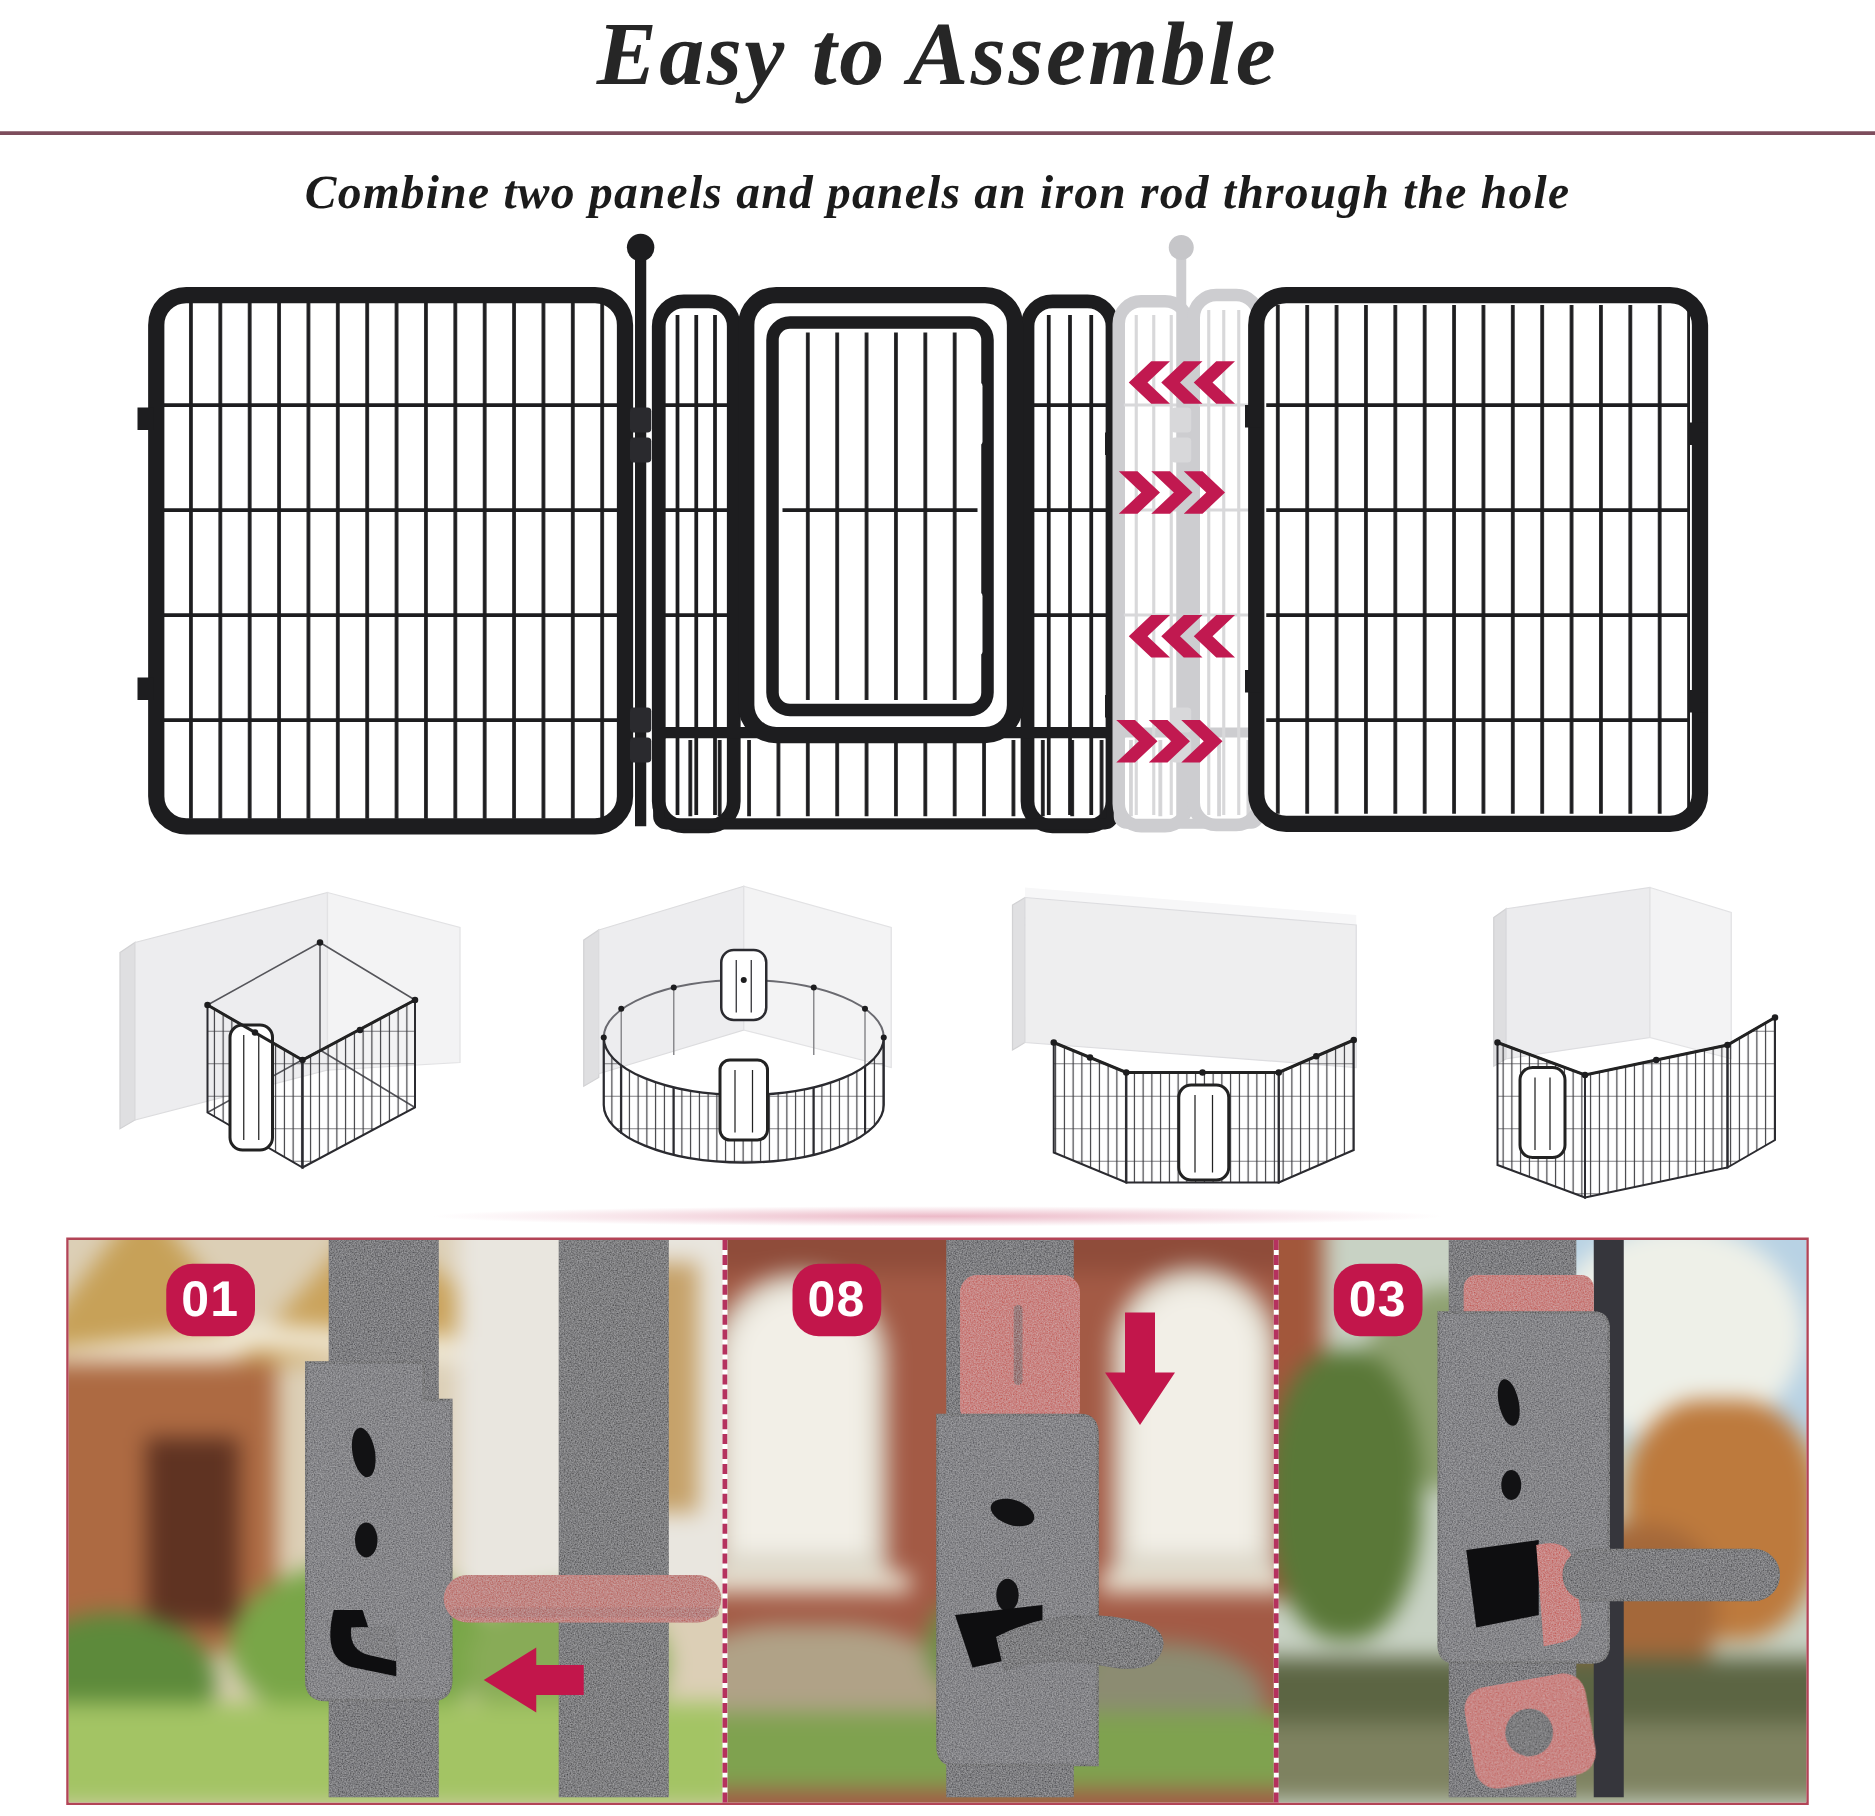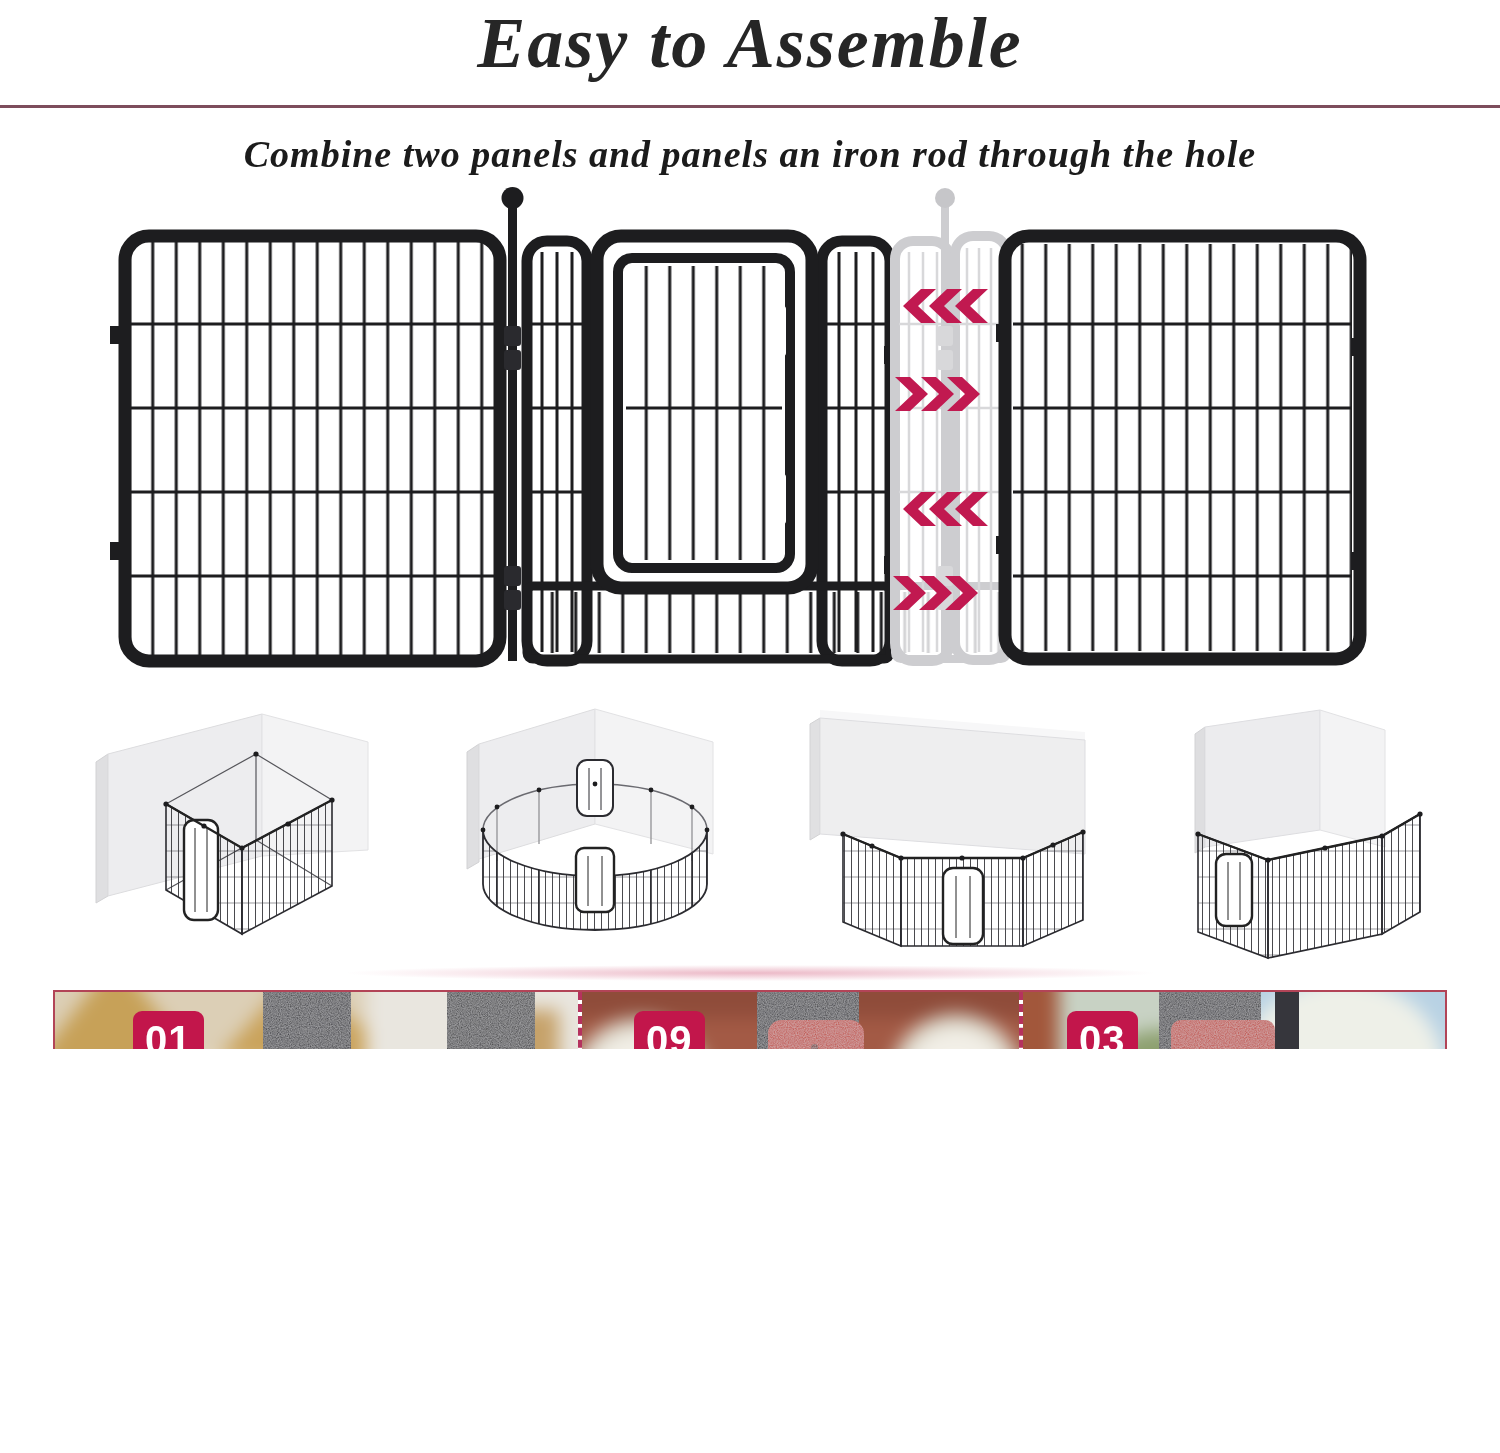--- a/index.html
+++ b/index.html
@@ -1,37 +1,37 @@
 <!DOCTYPE html>
 <html><head>
 <meta charset="utf-8">
 <style>
   html,body{margin:0;padding:0;background:#fff;}
-  .page{width:1500px;height:1049px;background:#fff;position:relative;overflow:hidden;
+  .page{width:1500px;height:1453px;background:#fff;position:relative;overflow:hidden;
         font-family:"Liberation Sans",sans-serif;}
   .title{text-align:center;font-style:italic;font-weight:bold;font-size:72px;
          font-family:"Liberation Serif",serif;color:#262626;margin:2px 0 0;letter-spacing:2px;}
   .rule{height:3px;background:#7d4d5c;margin-top:20px;}
   .subtitle{text-align:center;font-style:italic;font-weight:bold;font-size:38px;
             font-family:"Liberation Serif",serif;color:#1b1b1b;margin:24px 40px 0;letter-spacing:1px;}
   .fence-wrap{margin-top:10px;height:490px;}
   .layouts{position:relative;height:278px;margin-top:6px;}
   .layout{position:absolute;top:0;}
   .pink-glow{height:18px;width:72%;margin:4px auto 8px;
      background:radial-gradient(ellipse 50% 60% at 50% 50%,rgba(228,156,176,.7),rgba(228,156,176,0) 75%);}
   .photos{position:relative;margin:0 53px;height:450px;border:2px solid #b24457;display:flex;background:#fff;}
   .photo{position:relative;overflow:hidden;height:100%;}
   .photo-1{width:523px;}
   .photo-2{width:437px;border-left:4px dashed #b5325e;}
   .photo-3{flex:1;border-left:4px dashed #b5325e;}
   .bg{position:absolute;inset:-24px;filter:blur(9px);}
   .bg div{position:absolute;}
   svg.fg{position:absolute;left:0;top:0;}
   .step-badge{position:absolute;top:19px;background:#c2164b;color:#fff;
-     font:bold 40px/1 "Liberation Sans",sans-serif;padding:9px 12px;border-radius:9px;letter-spacing:1px;z-index:5;}
+     font:bold 40px/1 "Liberation Sans",sans-serif;padding:9px 12px;border-radius:21px;letter-spacing:1px;z-index:5;}
   .photo-1 .step-badge{left:78px;}
   .photo-2 .step-badge{left:52px;}
   .photo-3 .step-badge{left:44px;}
 </style>
 </head>
 <body>
 
 <svg style="position:absolute;width:0;height:0" aria-hidden="true">
   <defs>
     <pattern id="vbars" width="23.5" height="8" patternUnits="userSpaceOnUse">
@@ -301,21 +301,21 @@
           <rect x="186" y="28" width="96" height="120" rx="14" fill="#bf4237"></rect>
           <rect x="229" y="52" width="7" height="64" rx="3.5" fill="#741f18"></rect>
         </g>
         <path d="M168,140 H282 Q296,140 296,156 V420 H182 Q168,420 168,404 Z" fill="#45454c" stroke="#1b1b1d" stroke-width="2" filter="url(#metal)"></path>
         <ellipse cx="228" cy="218" rx="18" ry="10" transform="rotate(18 228 218)" fill="#121214"></ellipse>
         <ellipse cx="224" cy="284" rx="9" ry="13" fill="#121214"></ellipse>
         <path d="M182,300 L252,292 L252,330 L196,342 Z" fill="#0e0e10"></path>
         <path d="M216,318 q52,-26 112,-12 q26,7 18,24 q-8,17 -44,10 q-48,-9 -80,4 z" fill="#2a2a2f" stroke="#17171a" stroke-width="2" filter="url(#metal)"></path>
         <path d="M318,58 H342 V106 H358 L330,148 L302,106 H318 Z" fill="#c2164b"></path>
       </svg>
-      <figcaption class="step-badge">09</figcaption>
+      <figcaption class="step-badge">08</figcaption>
     </figure>
 
     <figure class="photo photo-3" style="margin:0">
       <div class="bg">
         <div style="inset:0;background:#c8d2c4"></div>
         <div style="left:180px;top:-20px;width:290px;height:205px;background:#b8d2e4"></div>
         <div style="left:242px;top:12px;width:202px;height:172px;background:#eef0e8;border-radius:50%"></div>
         <div style="left:302px;top:152px;width:152px;height:192px;background:#bd7a3d;border-radius:40%"></div>
         <div style="left:242px;top:252px;width:132px;height:132px;background:#a4683a;border-radius:40%"></div>
         <div style="left:-15px;top:-10px;width:75px;height:322px;background:#a2573b"></div>

